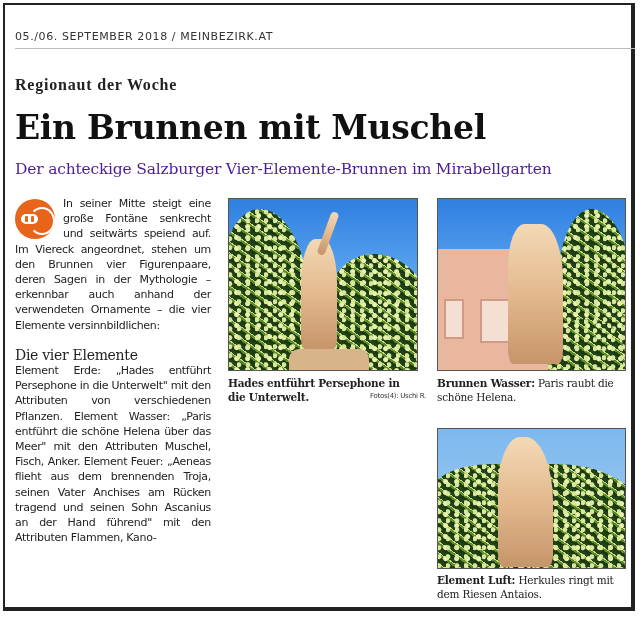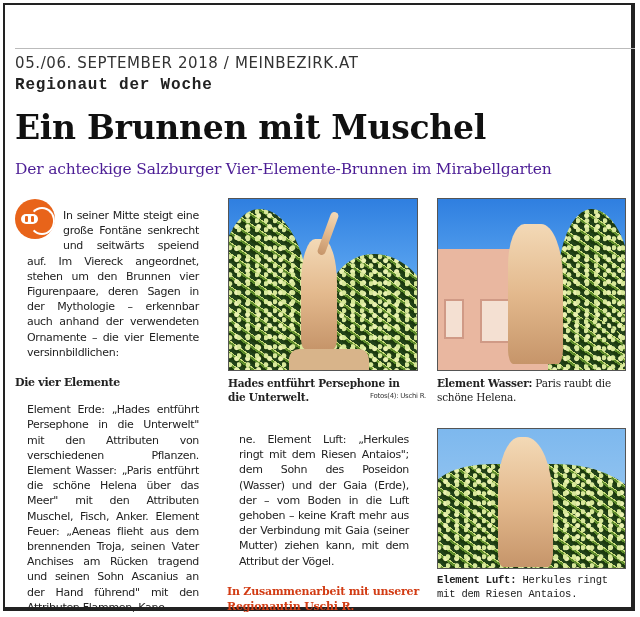--- a/index.html
+++ b/index.html
@@ -1,51 +1,51 @@
 <!DOCTYPE html>
 <html><head>
 <meta charset="utf-8">
 <style>
   html, body { margin: 0; padding: 0; background: #ffffff; }
   body { width: 640px; height: 617px; position: relative; overflow: hidden; font-family: "DejaVu Serif", serif; color: #1a1a1a; }
   .page { position: absolute; left: 3px; top: 3px; width: 626px; height: 602px; border: 2px solid #222; border-right-width: 4px; border-bottom-width: 4px; background: #fff; }
-  .dateline { position: absolute; left: 15px; top: 30px; font-family: "DejaVu Sans", sans-serif; font-size: 15px; letter-spacing: 0.6px; color: #333; text-transform: uppercase; margin-top: 24px; }
+  .dateline { position: absolute; left: 15px; top: 30px; font-family: "DejaVu Sans", sans-serif; font-size: 11px; letter-spacing: 0.6px; color: #333; text-transform: uppercase; }
   .rule { position: absolute; left: 15px; right: 5px; top: 48px; height: 1px; background: #bbb; }
-  .kicker { position: absolute; left: 15px; top: 76px; font-family: Liberation Mono, monospace; font-size: 16px; font-weight: bold; letter-spacing: 0.8px; color: #222; }
+  .kicker { position: absolute; left: 15px; top: 76px; font-family: Liberation Serif, serif; font-size: 16px; font-weight: bold; letter-spacing: 0.8px; color: #222; }
   .headline { position: absolute; left: 15px; top: 108px; font-family: "DejaVu Serif", serif; font-size: 33px; font-weight: bold; color: #111; letter-spacing: -0.3px; white-space: nowrap; }
   .subhead { position: absolute; left: 15px; top: 160px; font-family: "DejaVu Serif", serif; font-size: 15.5px; color: #4c1d95; white-space: nowrap; letter-spacing: -0.2px; }
   .col { position: absolute; font-family: "DejaVu Sans", sans-serif; font-size: 11px; line-height: 15.2px; text-align: justify; color: #222; letter-spacing: -0.3px; }
   .col1 { left: 15px; top: 196px; width: 196px; }
   .logo { float: left; width: 40px; height: 40px; border-radius: 50%; background: #e8641a; margin: 3px 8px 2px 0; position: relative; }
   .logo .eyes { position: absolute; left: 6px; top: 15px; width: 17px; height: 10px; border-radius: 5px; background: #fff; }
   .logo .eyes::before, .logo .eyes::after { content: ""; position: absolute; top: 2px; width: 3px; height: 6px; background: #e8641a; border-radius: 1px; }
   .logo .eyes::before { left: 4px; } .logo .eyes::after { left: 10px; }
   .logo .arc { position: absolute; left: 14px; top: 8px; width: 22px; height: 24px; border: 2px solid #fff; border-left-color: transparent; border-radius: 50%; }
-  .para { margin: 12px; }
-  .subtitle-h { font-family: "DejaVu Serif", serif; font-weight: bold; font-size: 11px; margin-top: 15px; display: block; }
+  .para { margin: 0; }
+  .subtitle-h { font-family: "DejaVu Serif", serif; font-weight: normal; font-size: 14px; margin-top: 15px; display: block; }
   .col2 { left: 227px; top: 420px; width: 194px; }
   .credit { color: #d23c14; font-family: "DejaVu Serif", serif; font-weight: bold; margin-top: 15px; display: block; font-size: 11px; letter-spacing: -0.2px; text-align: left; }
   .photo { position: absolute; overflow: hidden; border: 1px solid #555; }
   .photo1 { left: 228px; top: 198px; width: 188px; height: 171px; }
   .photo2 { left: 437px; top: 198px; width: 187px; height: 171px; }
   .photo3 { left: 437px; top: 428px; width: 187px; height: 139px; }
   .sky1 { position:absolute; left:0; top:0; width:100%; height:100%; background: linear-gradient(180deg, #2f7fe0 0%, #55a0ee 40%, #7fbaf0 60%); }
   .bush { position:absolute; border-radius: 45% 55% 0 0; background:
       radial-gradient(circle at 20% 30%, #d8e89a 0 2px, transparent 3px),
       radial-gradient(circle at 60% 60%, #eaf2b0 0 2px, transparent 3px),
       repeating-linear-gradient(35deg, #1c3a0e 0 3px, #5b8a2a 3px 5px, #c9dc7a 5px 6px, #22421a 6px 9px);
       background-size: 9px 9px, 11px 11px, auto; }
   .statue { position:absolute; background: linear-gradient(180deg, #f3d9b6 0%, #e3b98d 50%, #c6956a 100%); }
   .building { position:absolute; background: #e9b7a0; }
   .bwin { position:absolute; background:#f4e0d2; border:2px solid #d09a86; }
   .caption { position: absolute; font-family: "DejaVu Serif", serif; font-size: 10.5px; line-height: 14px; color: #222; letter-spacing: -0.2px; }
   .caption b { font-weight: bold; }
   .cap1 { left: 228px; top: 376px; width: 190px; }
   .cap2 { left: 437px; top: 376px; width: 190px; }
-  .cap3 { left: 437px; top: 573px; width: 190px; font-family: Liberation Mono, monospace; }
+  .cap3 { left: 437px; top: 573px; width: 190px; }
   .photocredit { position: absolute; left: 370px; top: 392px; font-family: "DejaVu Sans", sans-serif; font-size: 7px; color: #333; letter-spacing: -0.3px; text-align: center; }
 </style>
 </head>
 <body>
 
 <div class="page"></div>
 
 <div class="dateline">05./06. September 2018 / meinbezirk.at</div>
 <div class="rule"></div>
 <div class="kicker">Regionaut der Woche</div>
@@ -78,28 +78,26 @@
 <div class="photo photo2">
   <div class="sky1"></div>
   <div class="building" style="left:0; top:50px; width:110px; height:125px;"></div>
   <div class="bwin" style="left:6px; top:100px; width:16px; height:36px;"></div>
   <div class="bwin" style="left:42px; top:100px; width:36px; height:40px;"></div>
   <div class="bush" style="left:120px; top:10px; width:75px; height:165px;"></div>
   <div class="bush" style="left:110px; top:120px; width:75px; height:55px; border-radius:50% 50% 0 0;"></div>
   <div class="statue" style="left:70px; top:25px; width:55px; height:140px; border-radius:30% 40% 10% 10%;"></div>
 </div>
 <div class="caption cap2">
-  <b>Element Wasser:</b><span> Paris raubt die schöne Helena.</span>
+  <b>Brunnen Wasser:</b><span> Paris raubt die schöne Helena.</span>
 </div>
 
 <div class="photo photo3">
   <div class="sky1" style="background: linear-gradient(180deg, #7db8ee 0%, #a8d0f2 100%);"></div>
   <div class="bush" style="left:-10px; top:35px; width:210px; height:110px; border-radius:30% 40% 0 0;"></div>
   <div class="statue" style="left:60px; top:8px; width:55px; height:130px; border-radius:40% 50% 10% 10%;"></div>
 </div>
 <div class="caption cap3">
   <b>Element Luft:</b><span> Herkules ringt mit dem Riesen Antaios.</span>
 </div>
 
 <div class="col col2">
-  <p class="para">ne. Element Luft: „Herkules ringt mit dem Riesen Antaios"; dem Sohn des Poseidon (Wasser) und der Gaia (Erde), der – vom Boden in die Luft gehoben – keine Kraft mehr aus der Verbindung mit Gaia (seiner Mutter) ziehen kann, mit dem Attribut der Vögel.</p>
-  <span class="credit">In Zusammenarbeit mit unserer Regionautin Uschi R.</span>
 </div>
 
 </body></html>

